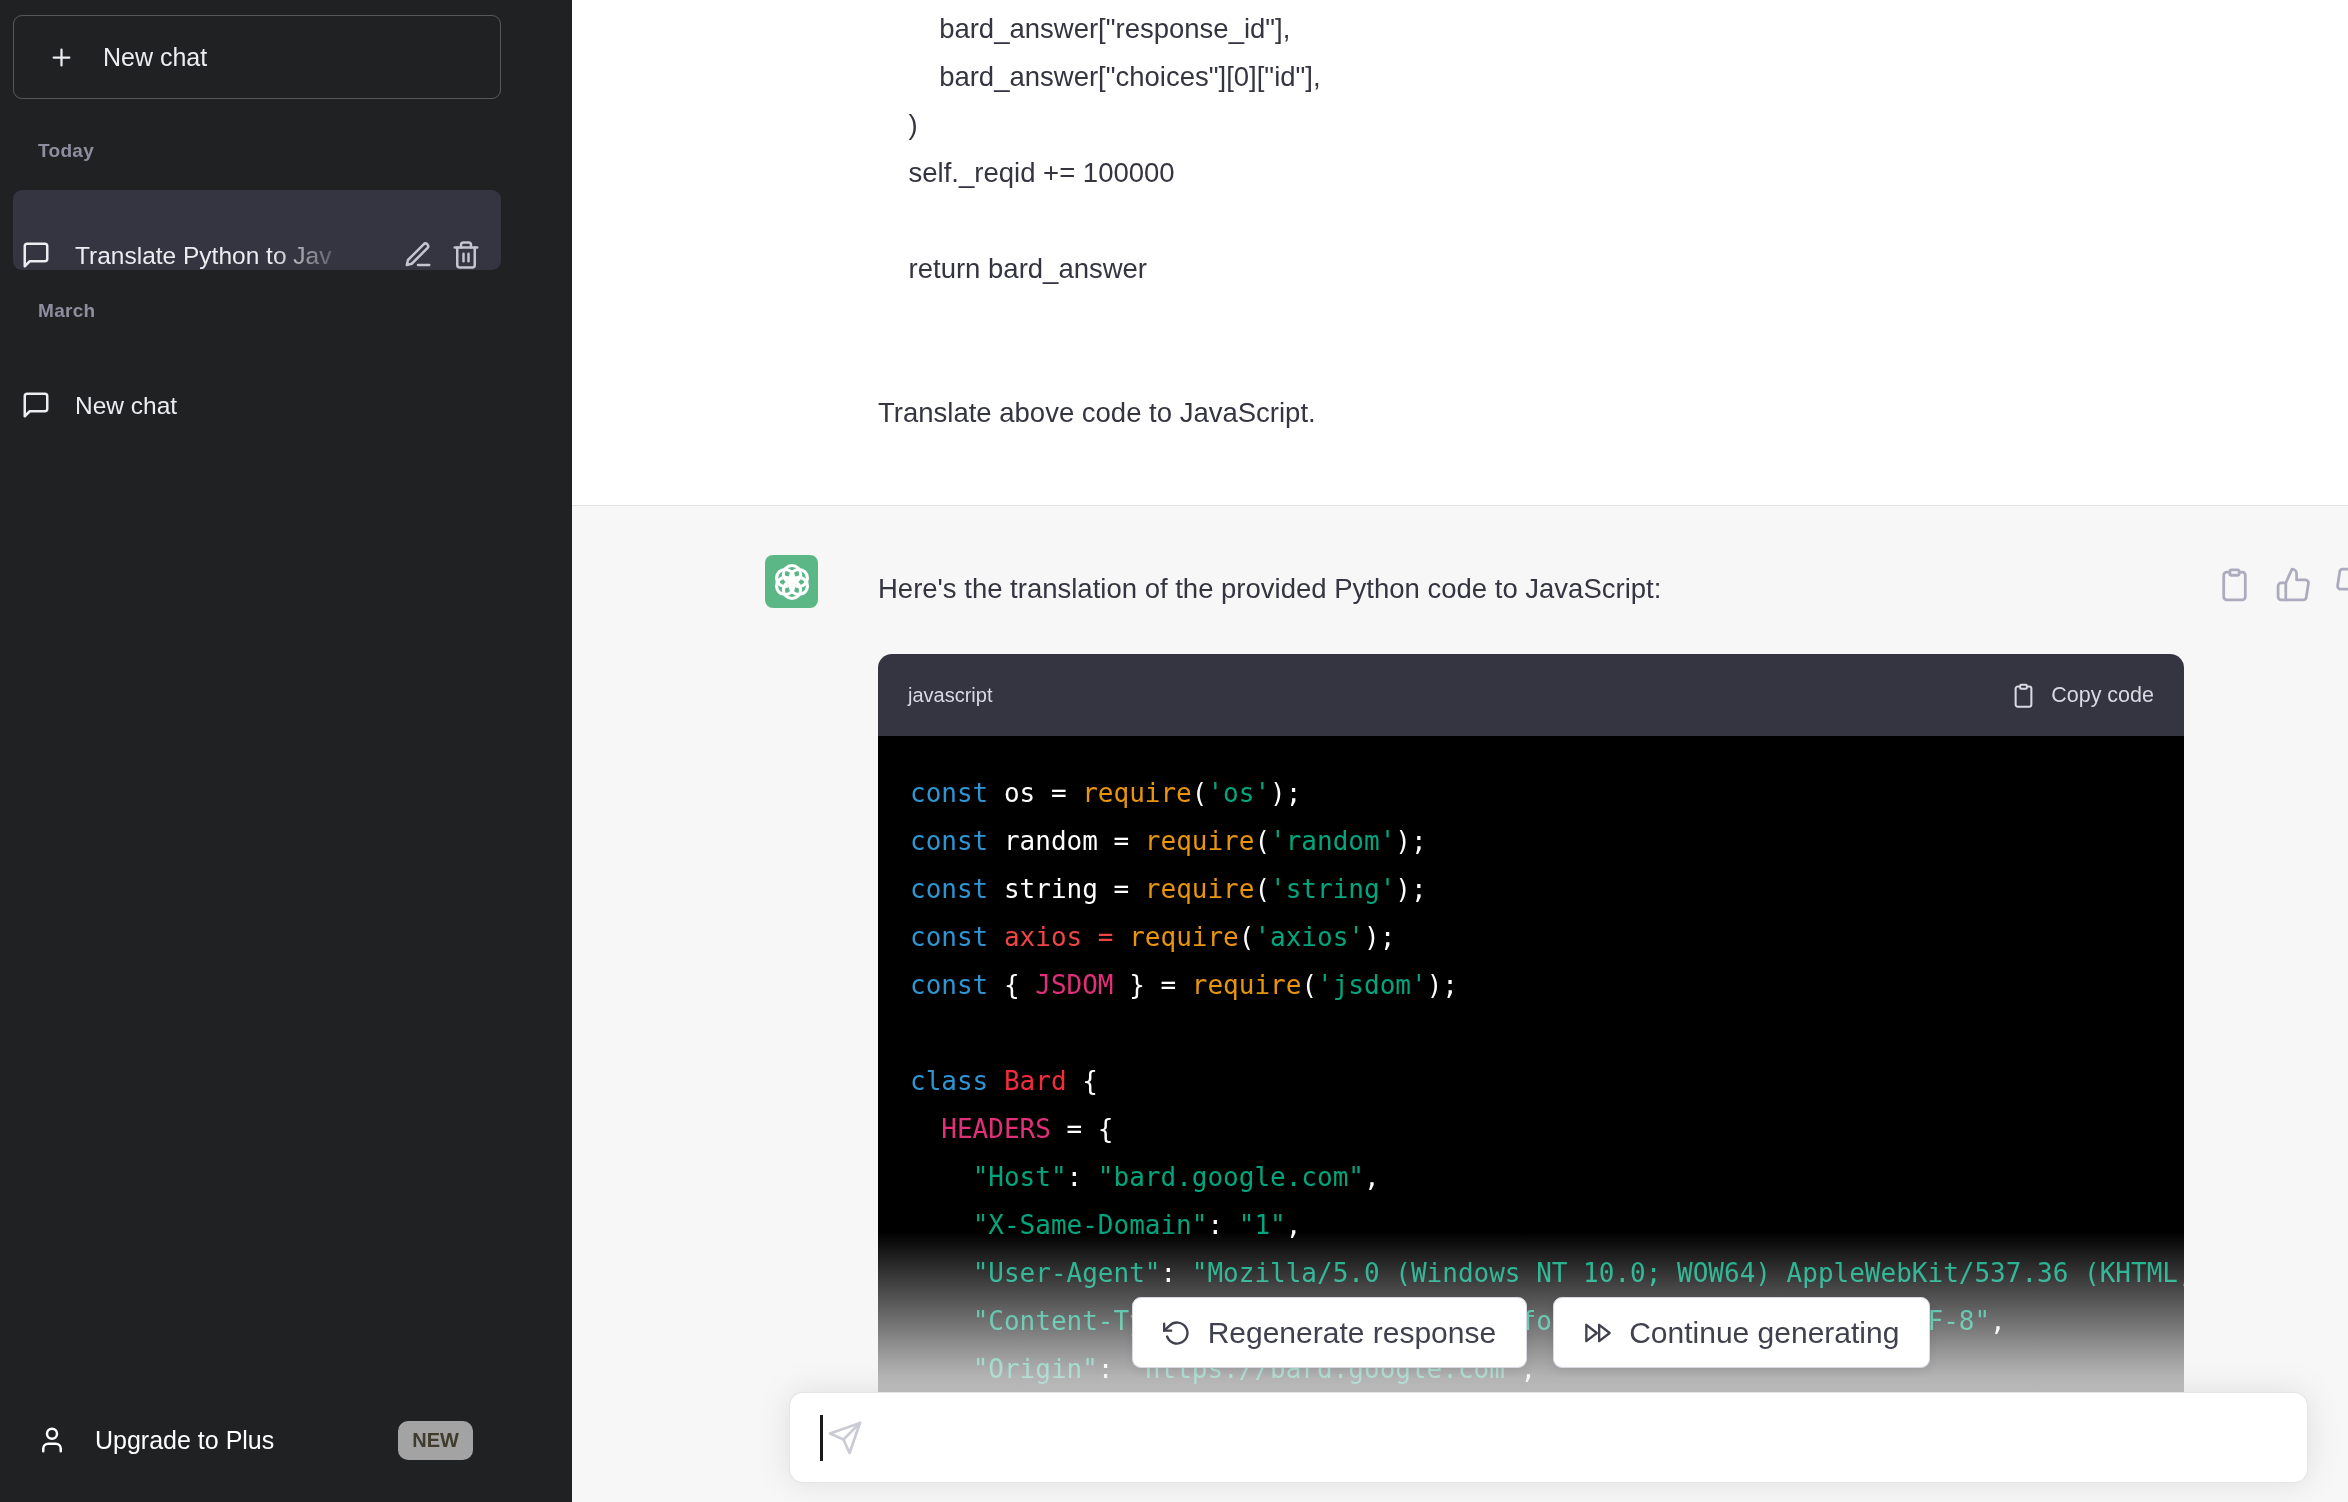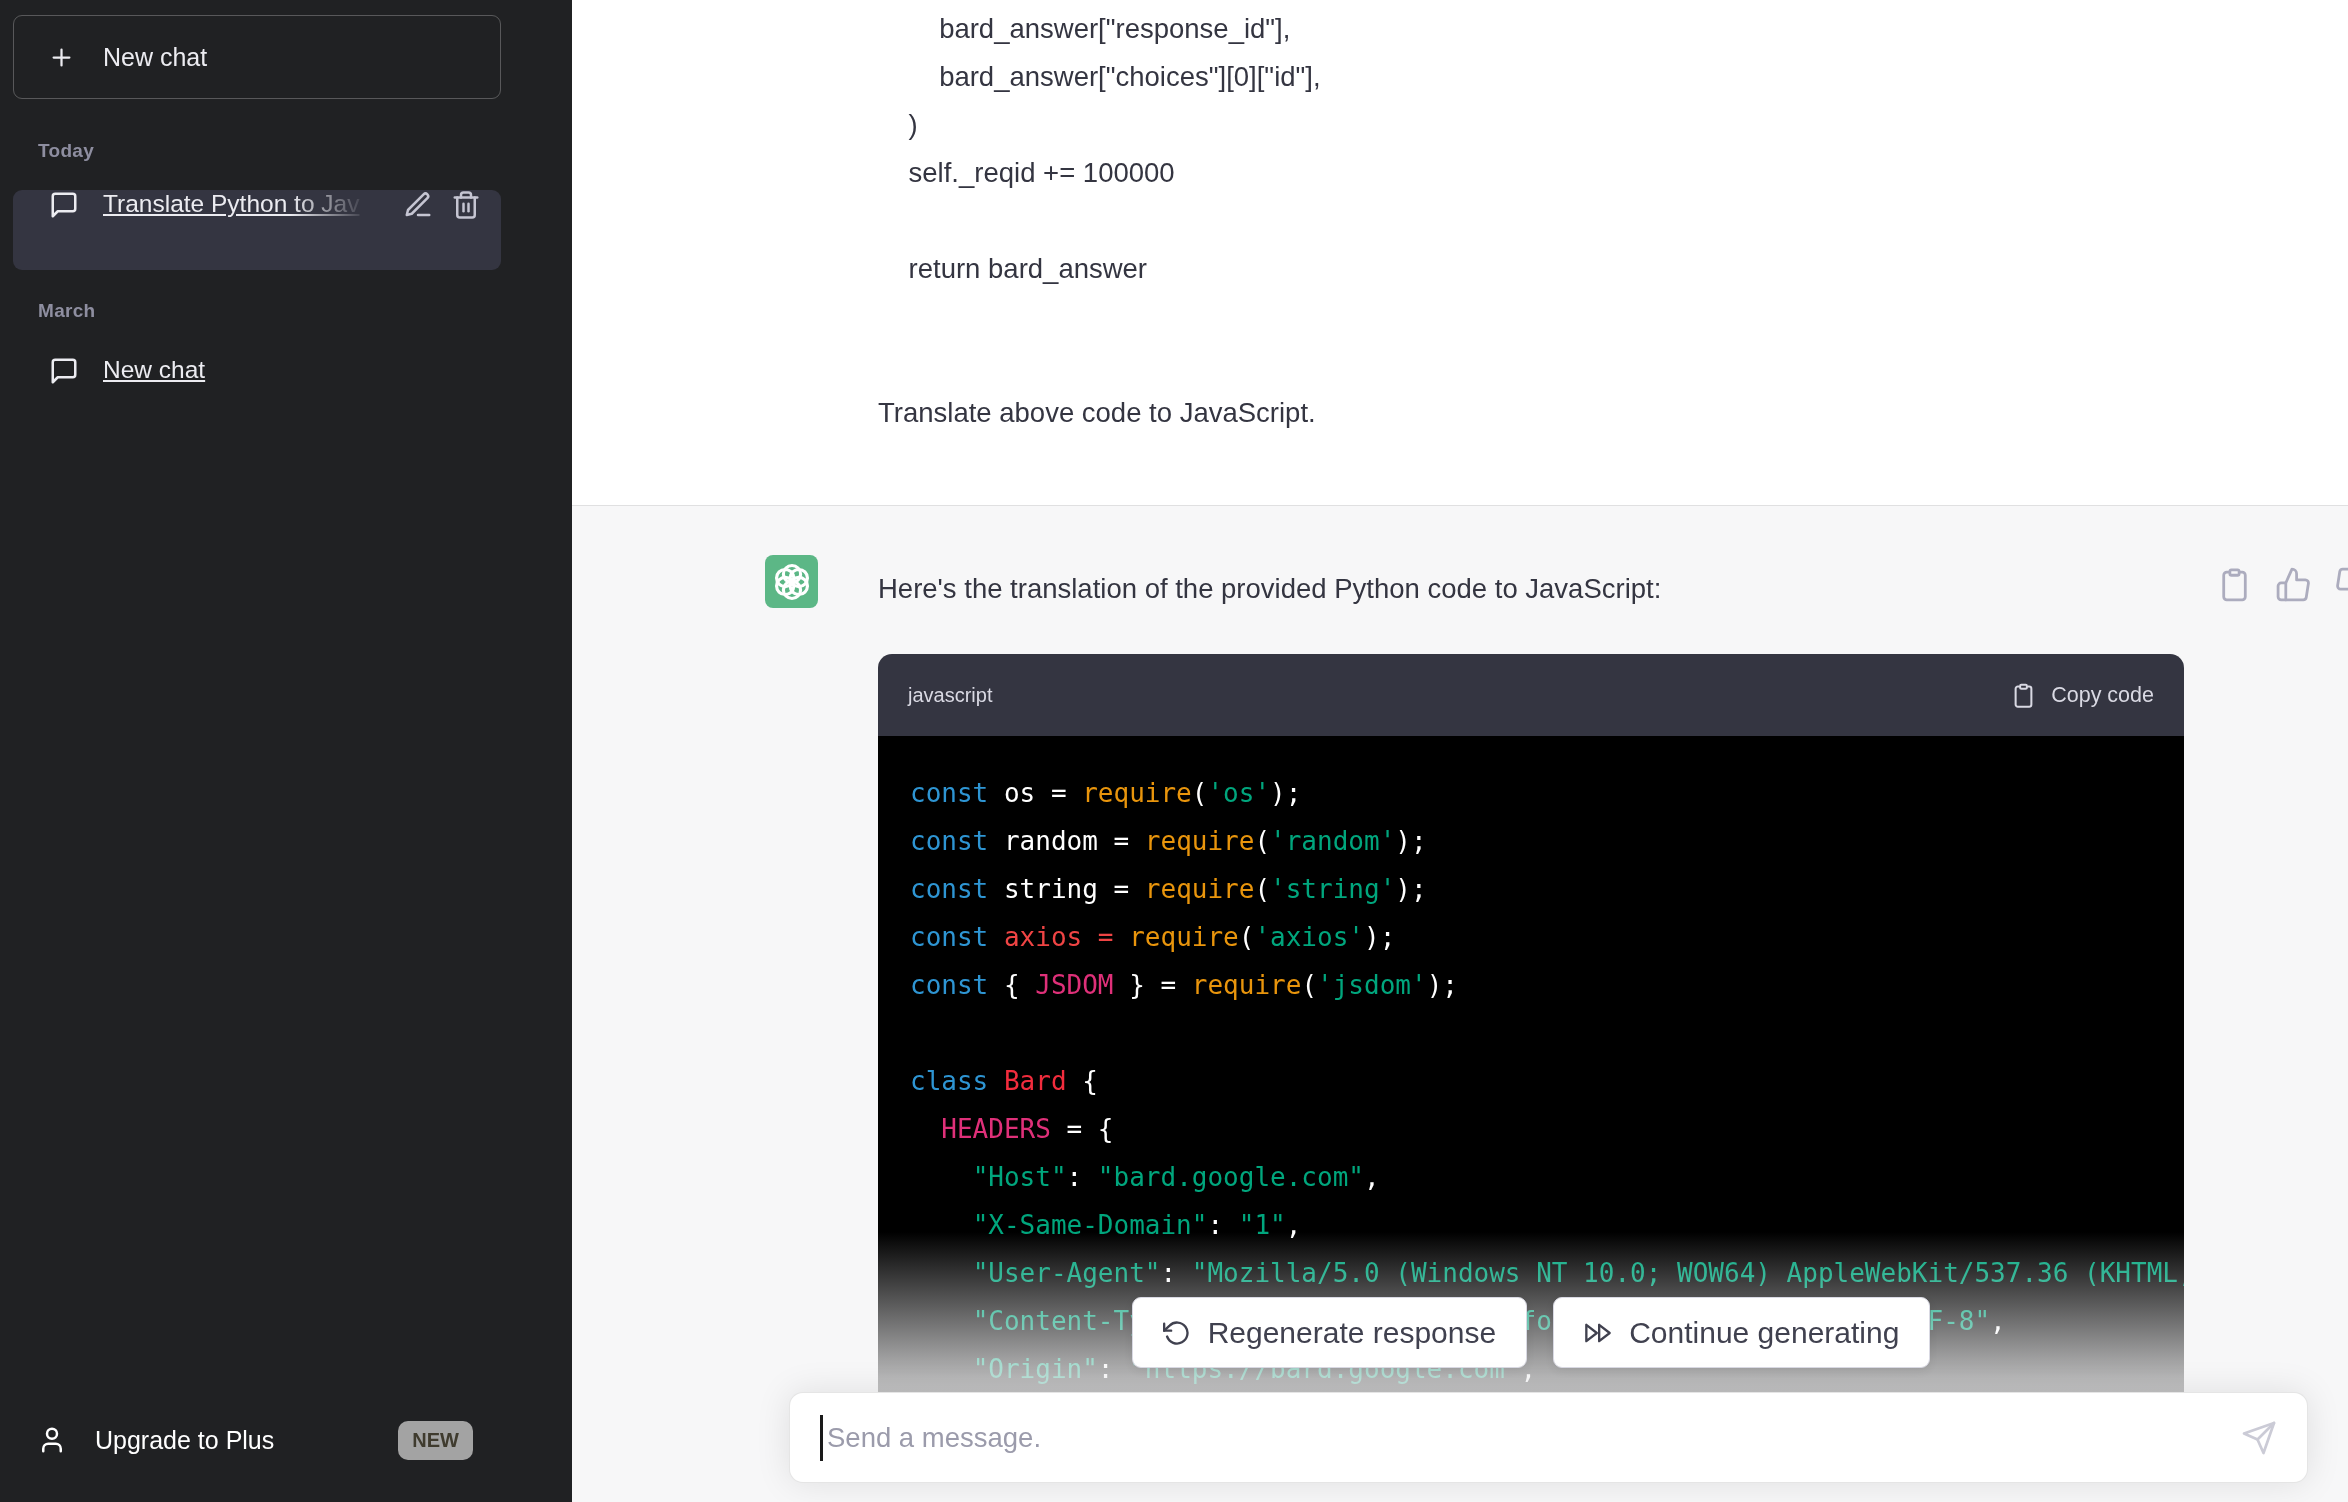--- a/index.html
+++ b/index.html
@@ -7,22 +7,22 @@
   body { font-family:"Liberation Sans","DejaVu Sans",sans-serif; }
   .app { position:relative; width:2348px; height:1502px; overflow:hidden; background:#f7f7f8; }
 
   
   .sidebar { position:absolute; left:0; top:0; bottom:0; width:572px; background:#202123; z-index:20; }
   .new-chat-btn { position:absolute; left:13px; top:15px; width:488px; height:84px;
     border:1.5px solid rgba(255,255,255,0.25); border-radius:9px; background:transparent;
     display:flex; align-items:center; gap:28px; padding-left:34px; cursor:pointer;
     color:#ececf1; font-size:25px; font-family:inherit; }
   .section-label { position:absolute; left:38px; font-size:19px; font-weight:700; color:#8e8ea0; letter-spacing:.3px; }
-  .chat-item { position:absolute; left:13px; width:488px; display:flex; align-items:flex-start;
-    gap:24px; padding-left:36px; border-radius:9px; color:#ececf1; font-size:24.5px; cursor:pointer;text-decoration:underline; }
+  .chat-item { position:absolute; left:13px; width:488px; display:flex; align-items:flex-end;
+    gap:24px; padding-left:8px; border-radius:9px; color:#ececf1; font-size:24.5px; cursor:pointer; }
   .chat-item.active { background:#343541; }
   .chat-title { white-space:nowrap; overflow:hidden; width:288px;
     -webkit-mask-image:linear-gradient(90deg,#000 68%,transparent 96%);
             mask-image:linear-gradient(90deg,#000 68%,transparent 96%); }
   .chat-item .row-icons { display:flex; gap:18px; margin-left:auto; padding-right:20px; color:#c5c5d2; }
   .icon { display:inline-flex; flex:none; }
   .icon svg { display:block; }
   .sidebar-bottom { position:absolute; left:13px; bottom:30px; width:488px; height:64px;
     display:flex; align-items:center; gap:28px; padding-left:24px; border-radius:9px;
     color:#ffffff; font-size:25px; cursor:pointer; }
@@ -242,21 +242,20 @@
                 <polygon points="13 19 22 12 13 5 13 19"></polygon>
                 <polygon points="2 19 11 12 2 5 2 19"></polygon>
               </svg>
           </span>
           <span>Continue generating</span>
         </button>
       </div>
 
       <div class="composer">
         <span class="caret"></span>
-        <span class="composer-placeholder">Send a message.</span>
         <button class="send-btn">
           <svg width="36" height="36" viewBox="0 0 24 24" fill="none" stroke="currentColor" stroke-width="1.8" stroke-linecap="round" stroke-linejoin="round">
               <line x1="22" y1="2" x2="11" y2="13"></line>
               <polygon points="22 2 15 22 11 13 2 9 22 2"></polygon>
             </svg>
         </button>
       </div>
 
     </section>
   </main>

